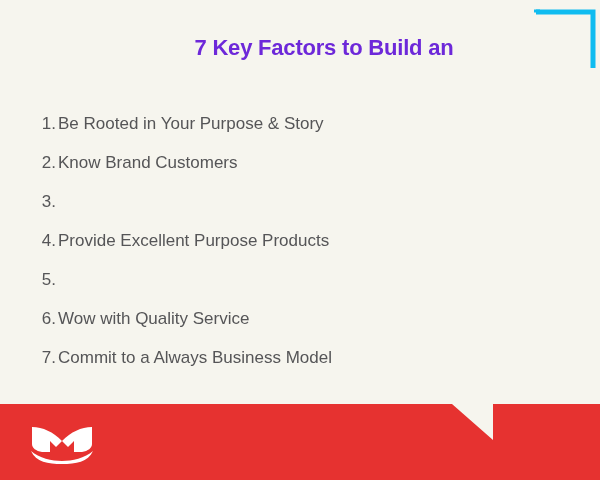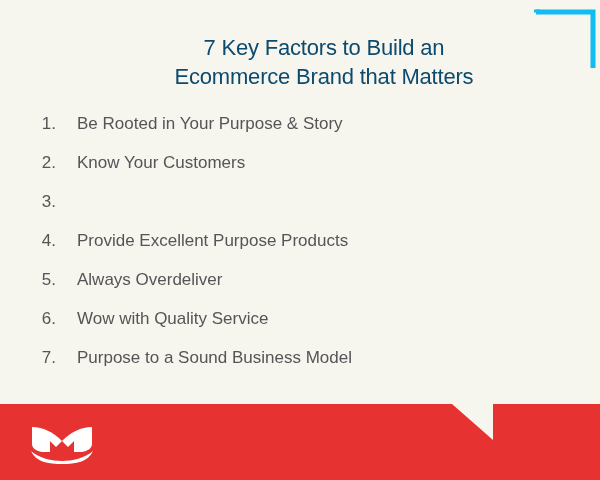--- a/index.html
+++ b/index.html
@@ -32,23 +32,23 @@
   
   .title-block {
     position: absolute;
     top: 33px;
     left: 0;
     width: 600px;
     text-align: center;
   }
   .title-line {
     display: block;
-    color: #0c4a6e;
+    color: #6d28d9;
     font-size: 22px;
-    font-weight: normal;
+    font-weight: bold;
     line-height: 29px;
     letter-spacing: -0.2px;
     padding-left: 48px;
   }
 
   
   .list {
     position: absolute;
     top: 113px;
     left: 30px;
@@ -64,21 +64,21 @@
   }
   .item-num {
     width: 26px;
     flex: 0 0 26px;
     text-align: right;
     color: #555557;
     font-size: 17px;
     line-height: 22px;
   }
   .item-text {
-    margin-left: 21px;
+    margin-left: 2px;
     color: #555557;
     font-size: 17px;
     line-height: 22px;
   }
 
   
   .banner {
     position: absolute;
     left: 0;
     bottom: 0;
@@ -117,50 +117,48 @@
 
 <div id="slide">
 
   <svg class="bracket" viewBox="0 0 90 80">
     <path d="M26 12 L83 12 L83 68" fill="none" stroke="#10bcf0" stroke-width="5"></path>
     <rect x="24" y="9.5" width="6" height="3" fill="#10bcf0"></rect>
   </svg>
 
   <div class="title-block">
     <span class="title-line">7 Key Factors to Build an</span>
-    <span class="title-line">Ecommerce Brand that Matters</span>
   </div>
 
   <ol class="list">
     <li class="list-item">
       <span class="item-num">1.</span>
       <span class="item-text">Be Rooted in Your Purpose &amp; Story</span>
     </li>
     <li class="list-item">
       <span class="item-num">2.</span>
-      <span class="item-text">Know Your Customers</span>
+      <span class="item-text">Know Brand Customers</span>
     </li>
     <li class="list-item">
       <span class="item-num">3.</span>
     </li>
     <li class="list-item">
       <span class="item-num">4.</span>
       <span class="item-text">Provide Excellent Purpose Products</span>
     </li>
     <li class="list-item">
       <span class="item-num">5.</span>
-      <span class="item-text">Always Overdeliver</span>
     </li>
     <li class="list-item">
       <span class="item-num">6.</span>
       <span class="item-text">Wow with Quality Service</span>
     </li>
     <li class="list-item">
       <span class="item-num">7.</span>
-      <span class="item-text">Purpose to a Sound Business Model</span>
+      <span class="item-text">Commit to a Always Business Model</span>
     </li>
   </ol>
 
   <div class="banner"></div>
 
   <svg class="logo" viewBox="0 0 64 40">
     <path d="M2 3 C13 3 23 8 32 17 C41 8 51 3 62 3 L62 20 C62 24 58 27 52 28 L44 28 L44 17 L38 23 L32 17 L26 23 L20 17 L20 28 L12 28 C6 27 2 24 2 20 Z" fill="#ffffff"></path>
     <path d="M1 27 C9 34 22 37 32 37 C42 37 55 34 63 27 C58 38 46 40 32 40 C18 40 6 38 1 27 Z" fill="#ffffff"></path>
   </svg>
 

